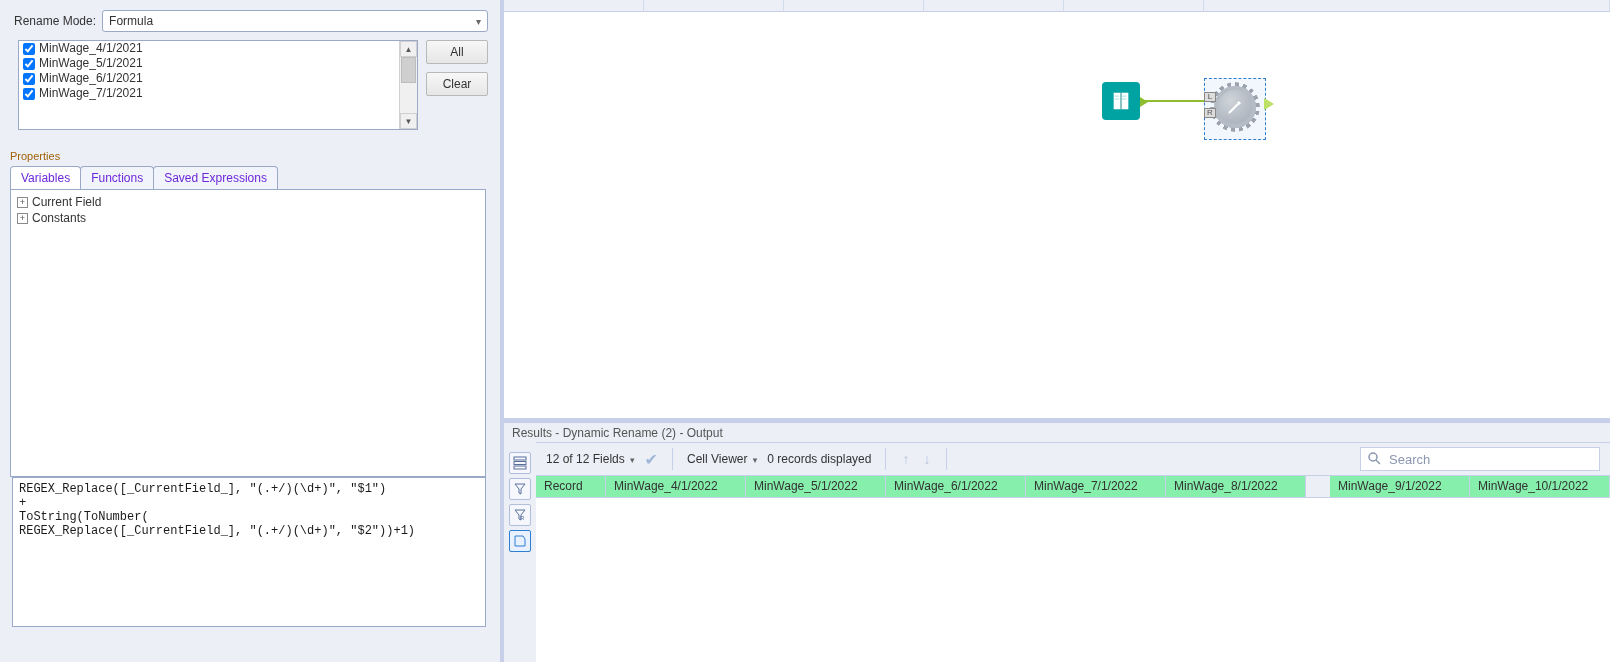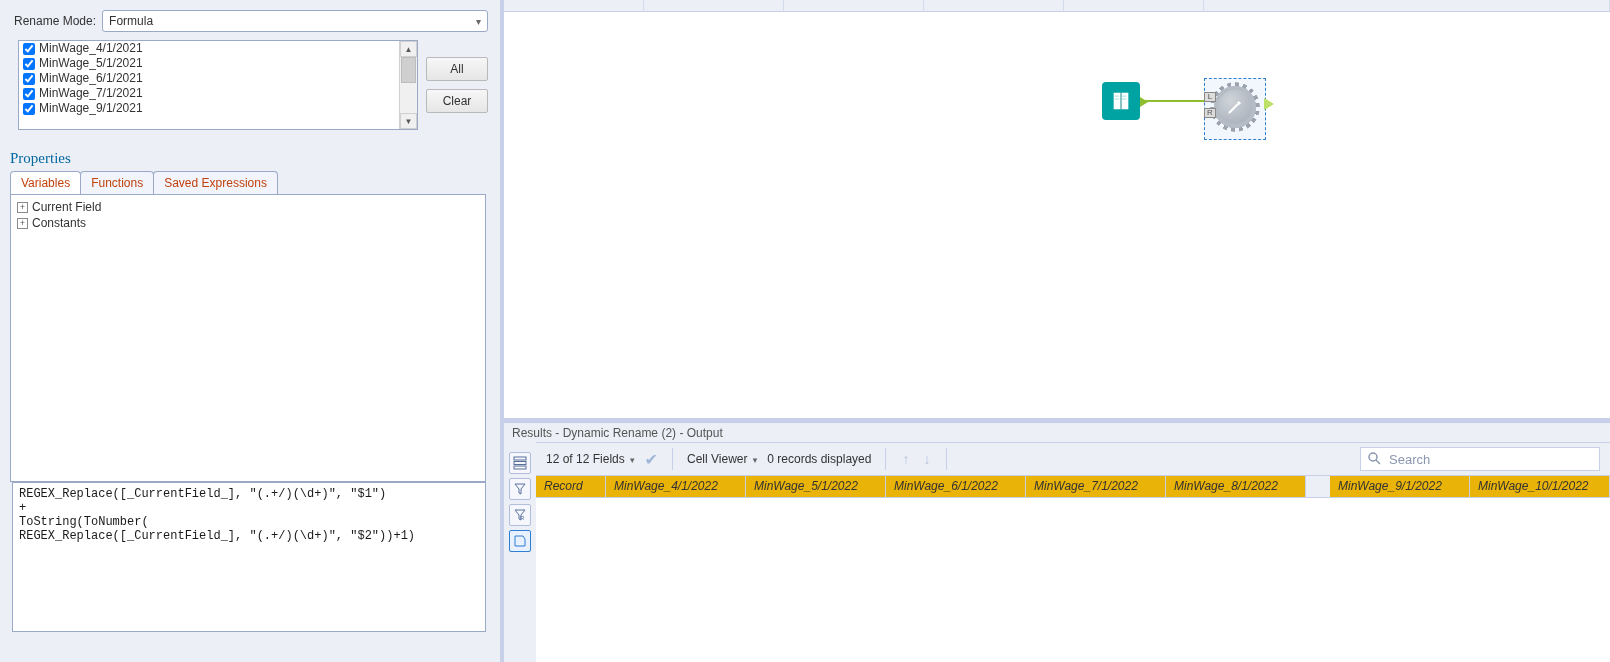--- a/index.html
+++ b/index.html
@@ -46,21 +46,20 @@
     position: relative;
   }
   .rename-select .chev {
     color: #666;
     font-size: 10px;
   }
   .field-block {
     display: flex;
     gap: 8px;
     padding: 0 4px 0 14px;
-    align-items: center;
   }
   .field-list {
     flex: 1;
     background: #fff;
     border: 1px solid #9aa9c7;
     height: 90px;
     position: relative;
     overflow: hidden;
   }
   .field-list-inner {
@@ -117,39 +116,38 @@
     border: 1px solid #b9b9b9;
     border-radius: 2px;
     background: linear-gradient(#f7f7f7,#e6e6e6);
     font-size: 12px;
     text-align: center;
     line-height: 22px;
     cursor: pointer;
   }
   .section-label {
     padding: 20px 4px 4px 6px;
-    font-size: 15px;
-    color: #0369a1;
-    font-family: Liberation Serif, serif;
+    font-size: 11px;
+    color: #a16207;
   }
   .tabs {
     display: flex;
     margin: 0 6px;
     gap: 0;
   }
   .tab {
     border: 1px solid #9aa9c7;
     border-bottom: none;
     padding: 4px 10px;
     background: #f1f4fb;
     font-size: 12px;
     border-top-left-radius: 4px;
     border-top-right-radius: 4px;
     margin-right: -1px;
-    color: #c2410c;
+    color: #6d28d9;
   }
   .tab.active {
     background: #fff;
     position: relative;
     z-index: 2;
   }
   .tab-body {
     margin: 0 6px;
     border: 1px solid #9aa9c7;
     background: #fff;
@@ -358,23 +356,22 @@
     height: 22px;
     display:flex;
     background:#eceff6;
     border-bottom:1px solid #c7d0e8;
   }
   .grid-head .col {
     border-right:1px solid #c7d0e8;
     padding: 3px 8px;
     font-size:12px;
     color:#333;
-    background:#eab308;
+    background:#86efac;
     white-space:nowrap;
-    font-style:italic;
   }
   .grid-body {
     flex:1;
     background:#fff;
   }
 </style>
 </head>
 <body>
 
 <div class="root">
@@ -400,24 +397,20 @@
               <input type="checkbox" checked="" style="">
               <span>MinWage_5/1/2021</span>
             </div>
             <div class="field-item">
               <input type="checkbox" checked="" style="">
               <span>MinWage_6/1/2021</span>
             </div>
             <div class="field-item">
               <input type="checkbox" checked="" style="">
               <span>MinWage_7/1/2021</span>
-            </div>
-            <div class="field-item">
-              <input type="checkbox" checked="" style="">
-              <span>MinWage_9/1/2021</span>
             </div>
           </div>
         <div class="vscroll">
           <div class="arrow">▲</div>
           <div class="thumb"></div>
           <div class="track"></div>
           <div class="arrow">▼</div>
         </div>
       </div>
       <div class="btn-col">

